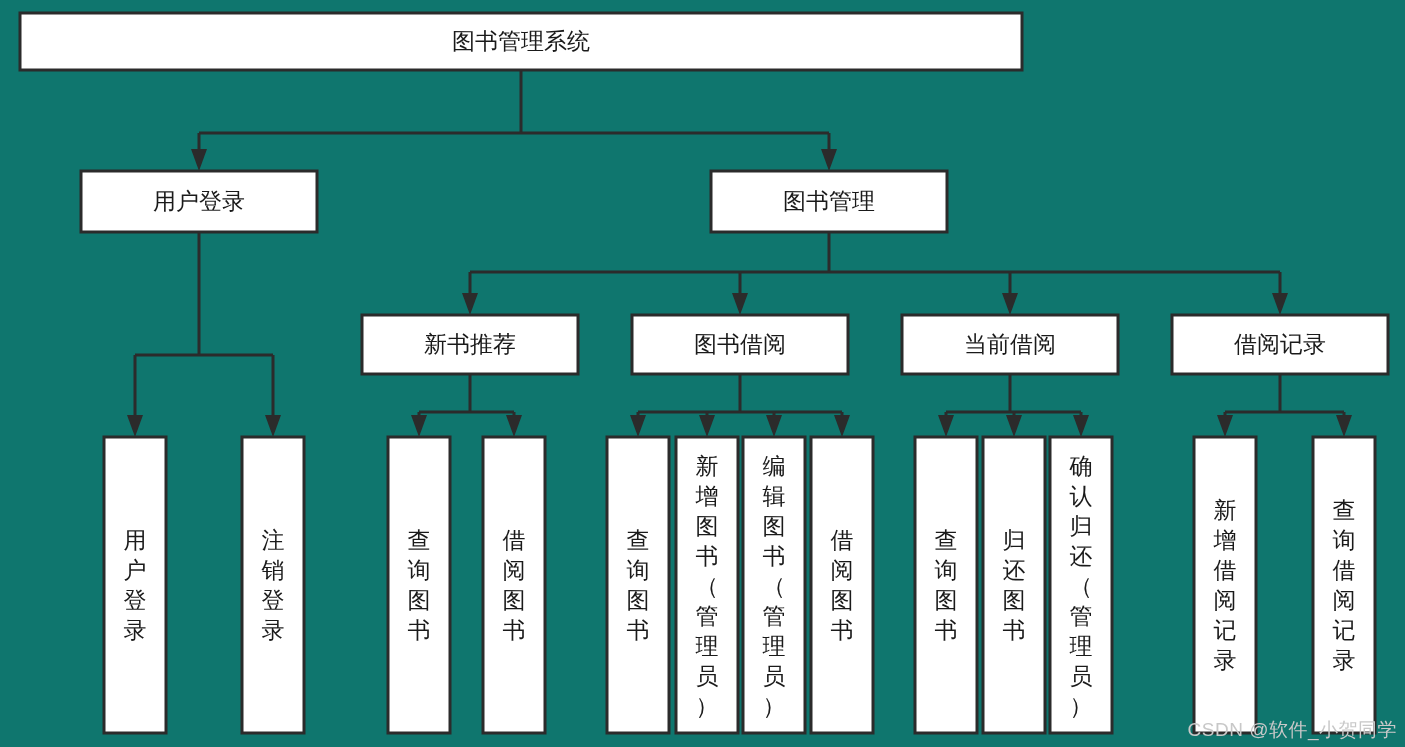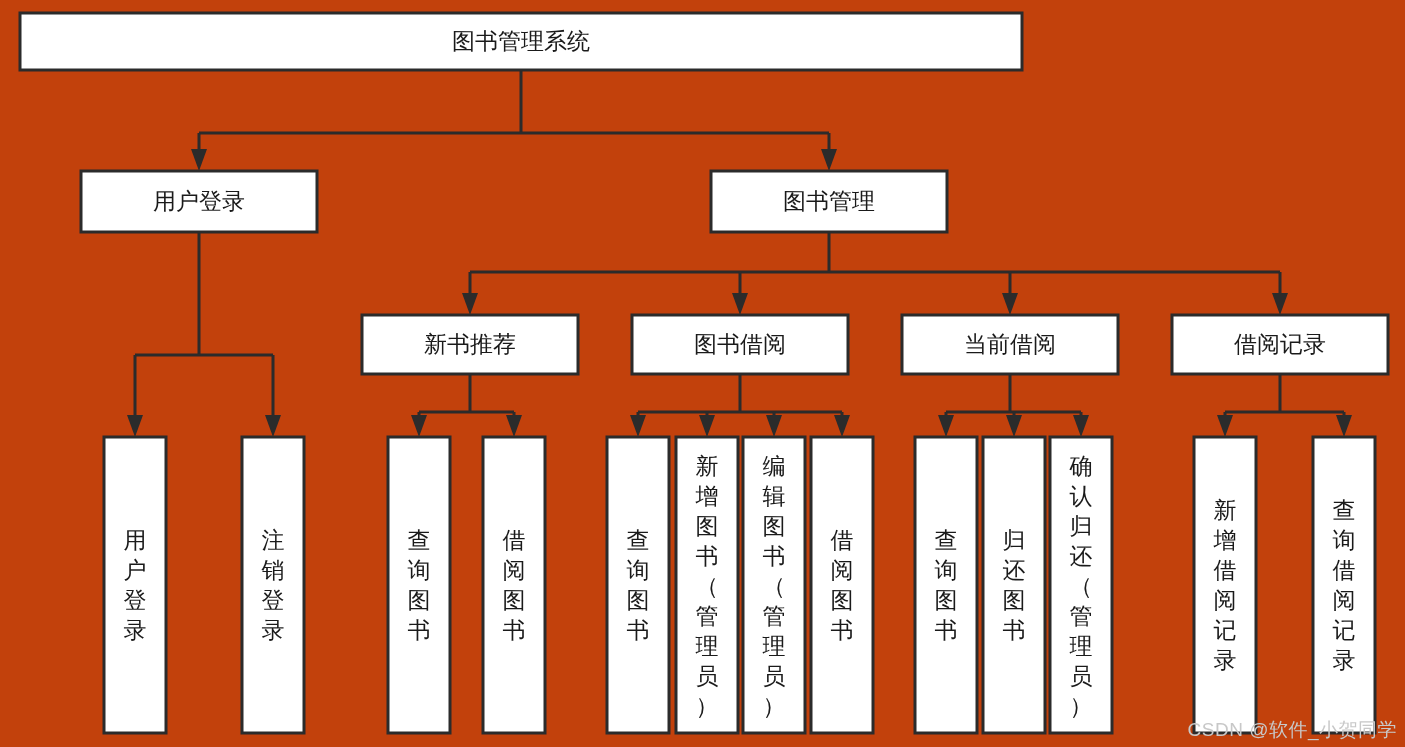--- a/index.html
+++ b/index.html
@@ -10,21 +10,21 @@
   body {
     width: 1405px;
     height: 747px;
     overflow: hidden;
     font-family: "Liberation Sans", "DejaVu Sans", sans-serif;
   }
   #diagram-root {
     position: relative;
     width: 1405px;
     height: 747px;
-    background: #c2410c;
+    background: #0f766e;
   }
   svg.flow {
     position: absolute;
     left: 0;
     top: 0;
     width: 1405px;
     height: 747px;
   }
   .node-box {
     fill: #ffffff;

